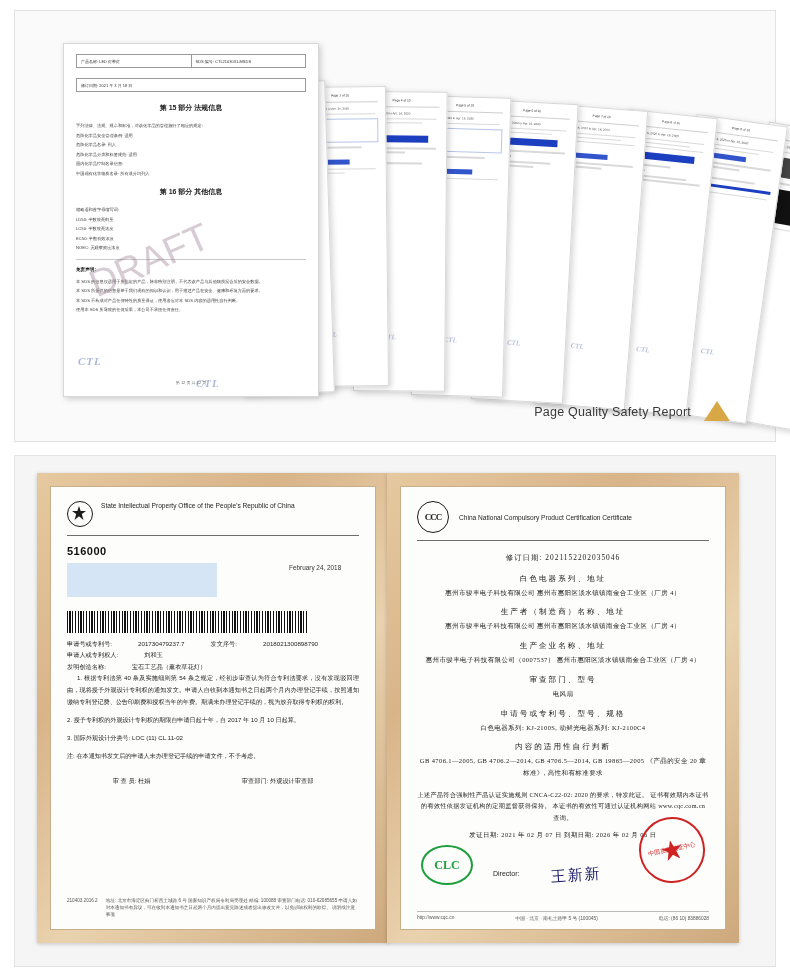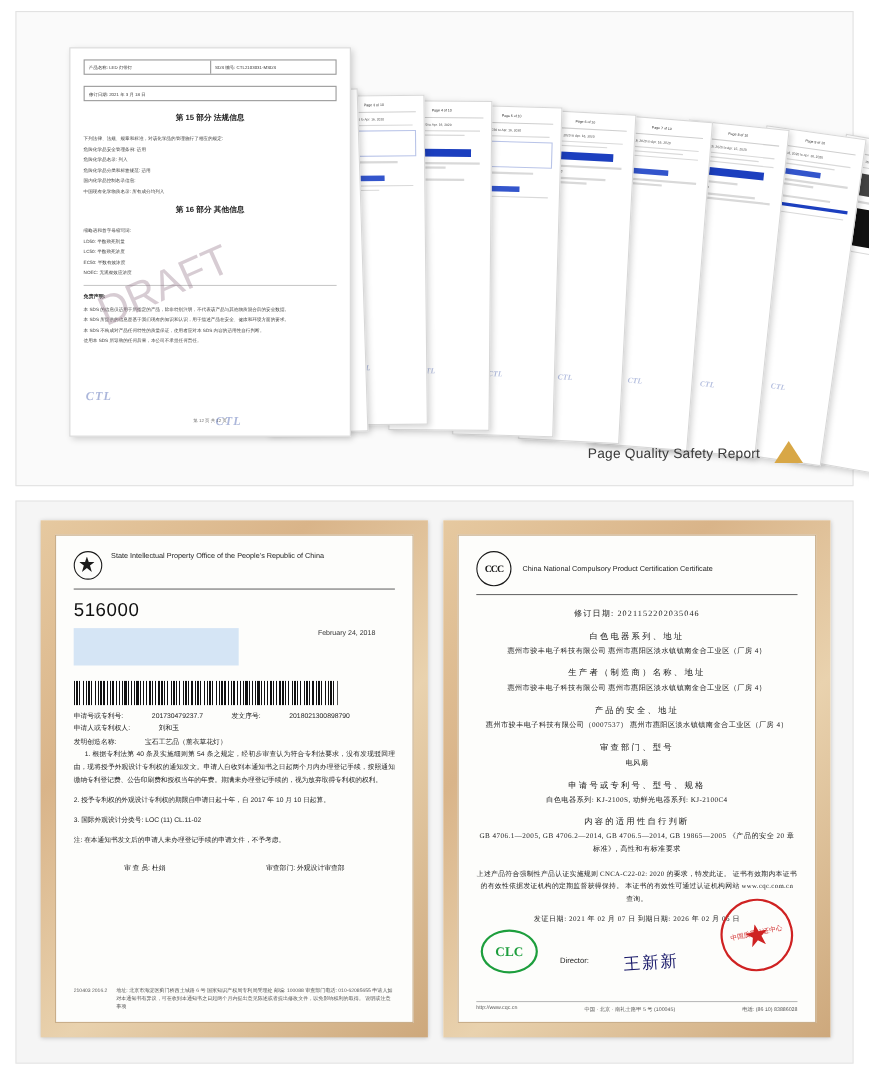--- a/index.html
+++ b/index.html
@@ -218,21 +218,21 @@
     position: absolute;
     top: 17px;
     width: 352px;
     height: 470px;
     background: linear-gradient(135deg,#e6c9a0 0%, #d9b489 30%, #e9d2ae 60%, #cda87c 100%);
     padding: 13px;
     box-sizing: border-box;
     box-shadow: 0 1px 4px rgba(0,0,0,0.2);
   }
   .frame.left { left: 22px; }
-  .frame.right { left: 388px; }
+  .frame.right { left: 372px; }
   .frame-inner {
     width: 100%;
     height: 100%;
     background: #fdfdfb;
     border: 1px solid #c9ae8a;
     box-sizing: border-box;
     position: relative;
     overflow: hidden;
     padding: 14px 16px;
   }
@@ -264,22 +264,22 @@
     color: #1d1d1d;
     line-height: 1.45;
     max-width: 200px;
   }
   .pat-rule {
     height: 0.8px;
     background: #6d6d6d;
     margin: 6px 0 9px;
   }
   .pat-number {
-    font-size: 17px;
-    font-weight: normal;
+    font-size: 11px;
+    font-weight: bold;
     color: #111;
     letter-spacing: 0.5px;
   }
   .pat-row {
     display: flex;
     justify-content: space-between;
     align-items: flex-start;
     margin-top: 6px;
   }
   .pat-blue {
@@ -743,21 +743,21 @@
         </div>
 
         <div class="lbl">白色电器系列、地址</div>
         <div class="val">惠州市骏丰电子科技有限公司
 惠州市惠阳区淡水镇镇南金合工业区（厂房 4）</div>
 
         <div class="lbl">生产者（制造商）名称、地址</div>
         <div class="val">惠州市骏丰电子科技有限公司
 惠州市惠阳区淡水镇镇南金合工业区（厂房 4）</div>
 
-        <div class="lbl">产品的安全、地址</div>
+        <div class="lbl">生产企业名称、地址</div>
         <div class="val">惠州市骏丰电子科技有限公司（0007537）
 惠州市惠阳区淡水镇镇南金合工业区（厂房 4）</div>
 
         <div class="lbl">审查部门、型号</div>
         <div class="val">电风扇</div>
 
         <div class="lbl">申请号或专利号、型号、规格</div>
         <div class="val">白色电器系列: KJ-2100S, 动鲜光电器系列: KJ-2100C4</div>
 
         <div class="lbl">内容的适用性自行判断</div>

